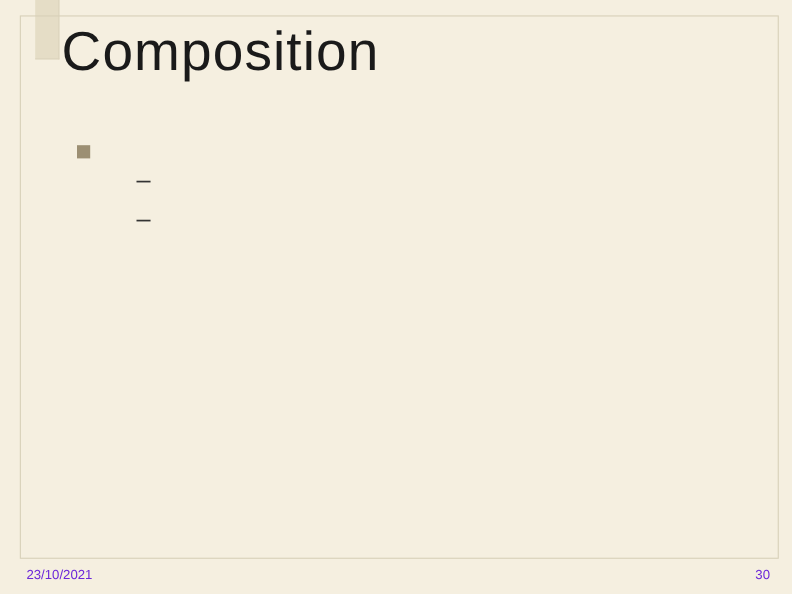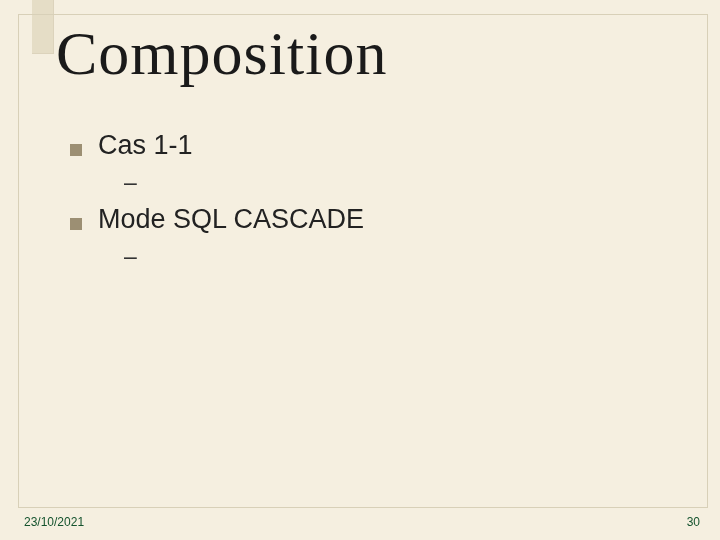--- a/index.html
+++ b/index.html
@@ -26,23 +26,23 @@
     top: 14px;
     left: 18px;
     right: 12px;
     bottom: 32px;
     border: 1px solid #d8d0b8;
   }
   .title {
     position: absolute;
     top: 18px;
     left: 56px;
-    font-family: Liberation Serif, serif;
+    font-family: Liberation Sans, sans-serif;
     font-weight: 400;
-    font-size: 62px;
+    font-size: 50px;
     letter-spacing: 1px;
     color: #1a1a1a;
   }
   .content {
     position: absolute;
     top: 130px;
     left: 70px;
     right: 40px;
     color: #222;
   }
@@ -77,51 +77,46 @@
     flex-shrink: 0;
     color: #333;
   }
   .footer {
     position: absolute;
     bottom: 8px;
     left: 0;
     right: 0;
     height: 20px;
     font-size: 12px;
-    color: #14532d;
+    color: #6d28d9;
     display: flex;
     align-items: center;
   }
   .footer .date { position: absolute; left: 24px; }
   .footer .copy { position: absolute; left: 50%; transform: translateX(-50%); }
   .footer .page { position: absolute; right: 20px; }
 </style>
 </head>
 <body>
 
 <div class="accent-bar"></div>
 <div class="frame"></div>
 
 <div class="title">Composition</div>
 
 <div class="content">
 
   <div class="item-l1">
     <span class="bullet-sq"></span>
-    <span>Cas 1-1</span>
   </div>
 
   <div class="item-l2">
     <span class="bullet-dash">–</span>
   </div>
 
-  <div class="item-l1">
-    <span class="bullet-sq"></span>
-    <span>Mode SQL CASCADE</span>
-  </div>
 
 
   <div class="item-l2">
     <span class="bullet-dash">–</span>
   </div>
 
 </div>
 
 <div class="footer">
   <span class="date">23/10/2021</span>

